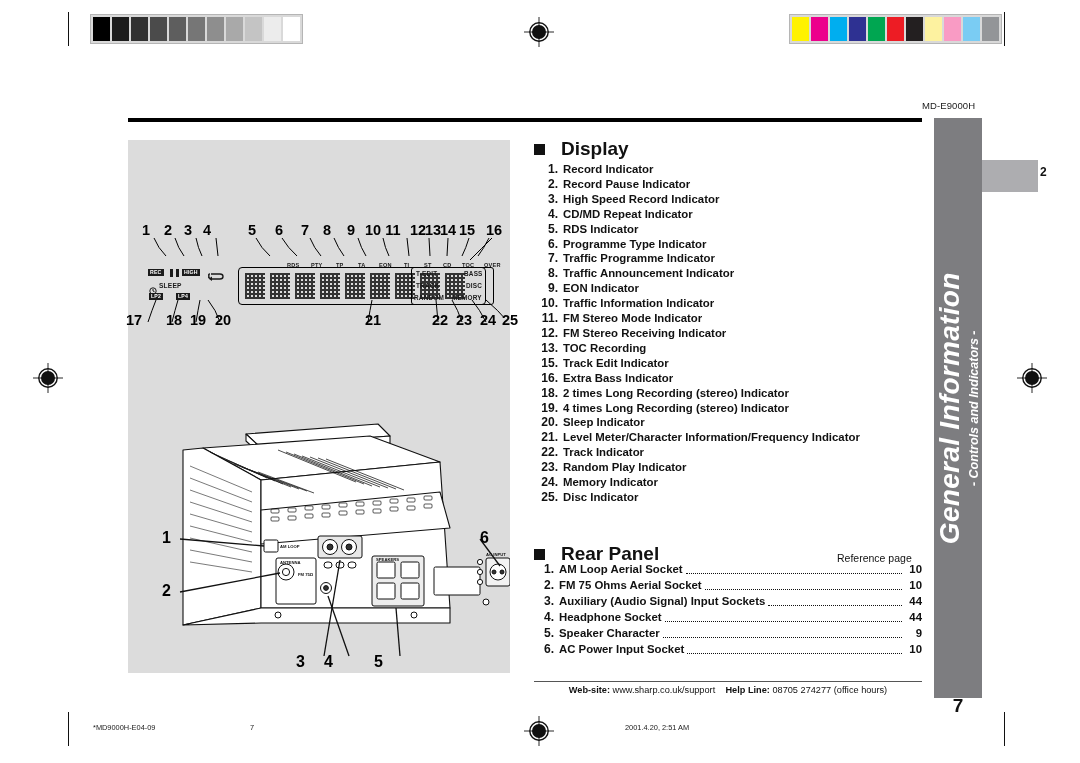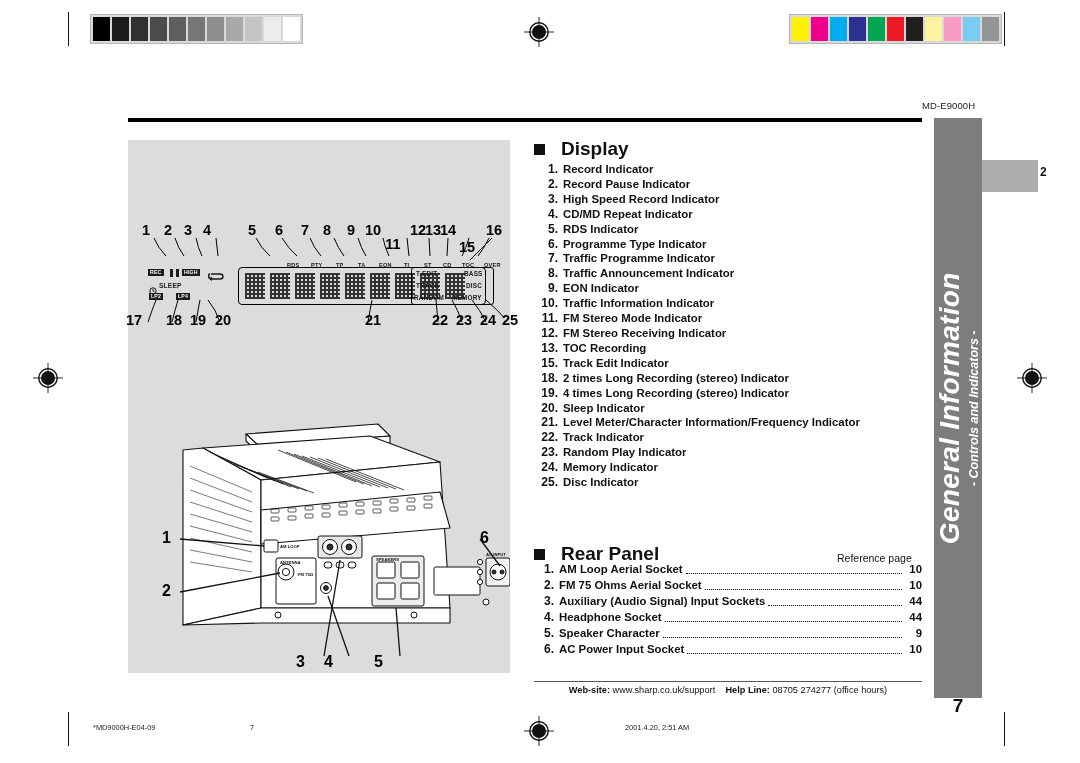--- a/index.html
+++ b/index.html
@@ -300,25 +300,25 @@
         <div class="numrow" style="left: 18px; top: 82px; transform: translateX(-50%);">1</div>
         <div class="numrow" style="left: 40px; top: 82px; transform: translateX(-50%);">2</div>
         <div class="numrow" style="left: 60px; top: 82px; transform: translateX(-50%);">3</div>
         <div class="numrow" style="left: 79px; top: 82px; transform: translateX(-50%);">4</div>
         <div class="numrow" style="left: 124px; top: 82px; transform: translateX(-50%);">5</div>
         <div class="numrow" style="left: 151px; top: 82px; transform: translateX(-50%);">6</div>
         <div class="numrow" style="left: 177px; top: 82px; transform: translateX(-50%);">7</div>
         <div class="numrow" style="left: 199px; top: 82px; transform: translateX(-50%);">8</div>
         <div class="numrow" style="left: 223px; top: 82px; transform: translateX(-50%);">9</div>
         <div class="numrow" style="left: 245px; top: 82px; transform: translateX(-50%);">10</div>
-        <div class="numrow" style="left: 265px; top: 82px; transform: translateX(-50%); margin-top: 14px;">11</div>
+        <div class="numrow" style="left: 265px; top: 82px; transform: translateX(-50%);">11</div>
         <div class="numrow" style="left: 290px; top: 82px; transform: translateX(-50%);">12</div>
         <div class="numrow" style="left: 305px; top: 82px; transform: translateX(-50%);">13</div>
         <div class="numrow" style="left: 320px; top: 82px; transform: translateX(-50%);">14</div>
-        <div class="numrow" style="left: 339px; top: 99px; transform: translateX(-50%);">15</div>
+        <div class="numrow" style="left: 339px; top: 82px; transform: translateX(-50%);">15</div>
         <div class="numrow" style="left: 366px; top: 82px; transform: translateX(-50%);">16</div>
       </div>
 
     <div id="botnums">
         <div class="numrow" style="left: 6px; top: 172px; transform: translateX(-50%);">17</div>
         <div class="numrow" style="left: 46px; top: 172px; transform: translateX(-50%);">18</div>
         <div class="numrow" style="left: 70px; top: 172px; transform: translateX(-50%);">19</div>
         <div class="numrow" style="left: 95px; top: 172px; transform: translateX(-50%);">20</div>
         <div class="numrow" style="left: 245px; top: 172px; transform: translateX(-50%);">21</div>
         <div class="numrow" style="left: 312px; top: 172px; transform: translateX(-50%);">22</div>
@@ -620,20 +620,24 @@
       </div>
       <div class="li">
         <span class="n">13.</span>
         <span>TOC Recording</span>
       </div>
       <div class="li">
         <span class="n">15.</span>
         <span>Track Edit Indicator</span>
       </div>
       <div class="li">
+        <span class="n">16.</span>
+        <span>Extra Bass Indicator</span>
+      </div>
+      <div class="li">
         <span class="n">18.</span>
         <span>2 times Long Recording (stereo) Indicator</span>
       </div>
       <div class="li">
         <span class="n">19.</span>
         <span>4 times Long Recording (stereo) Indicator</span>
       </div>
       <div class="li">
         <span class="n">20.</span>
         <span>Sleep Indicator</span>

